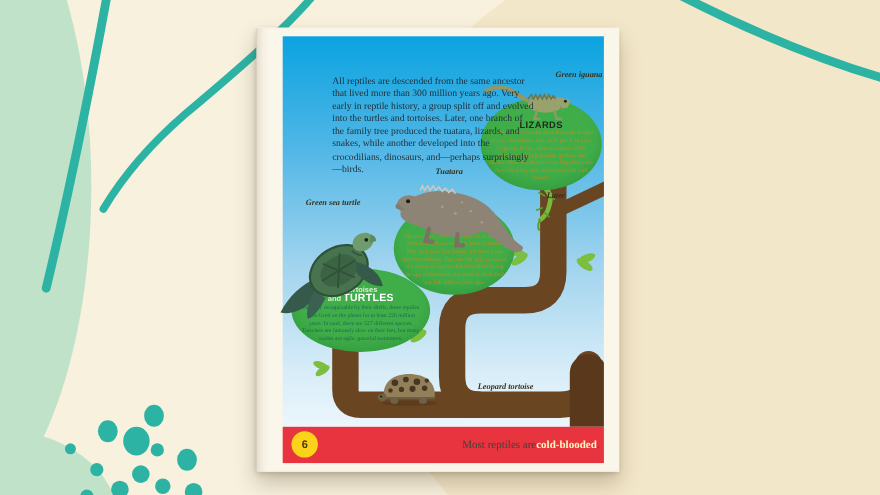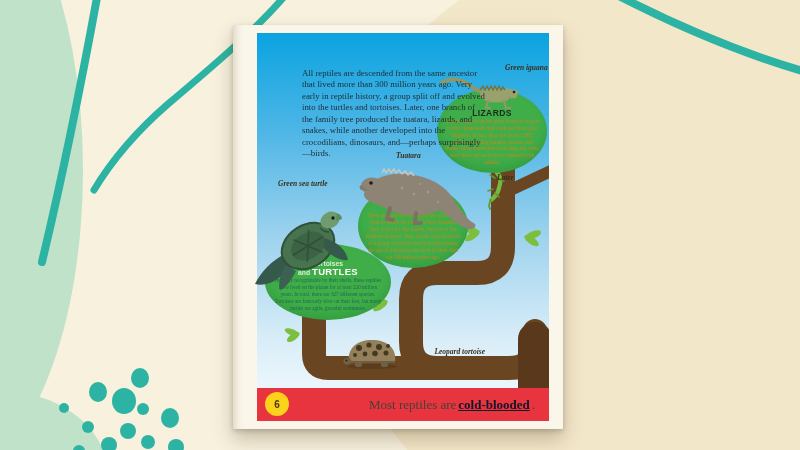--- a/index.html
+++ b/index.html
@@ -40,23 +40,23 @@
   
   .art{position:absolute;}
   #art-iguana{left:207px;top:49px;}
   #art-tuatara{left:125px;top:133px;}
   #art-seaturtle{left:17px;top:169px;}
   #art-tortoise{left:108px;top:311px;}
   
   #page-badge{position:absolute;left:8px;top:4px;width:24px;height:24px;border-radius:50%;background:#fcd31b;
               display:flex;align-items:center;justify-content:center;font-family:"Liberation Sans",sans-serif;
               font-weight:700;font-size:10px;color:#4a3510;}
-  #fact{position:absolute;left:112px;right:14px;top:0;height:33px;display:flex;align-items:center;justify-content:space-between;
-        font-size:13px;color:#43413a;white-space:nowrap;}
-  #fact b{color:#0f172a;font-weight:700;text-decoration:underline;}
+  #fact{position:absolute;left:112px;right:4px;top:0;height:33px;display:flex;align-items:center;justify-content:flex-end;
+        font-size:10px;color:#43413a;white-space:nowrap;}
+  #fact b{color:#fef9c3;font-weight:700;}
 </style>
 </head>
 <body>
 
 <div id="stage">
 
   <svg id="bg" width="800" height="450" viewBox="0 0 800 450">
     <circle cx="632" cy="248" r="302" fill="#f3e7c9"></circle>
     <ellipse cx="-55" cy="170" rx="138" ry="312" fill="#bfe2c8"></ellipse>
     <ellipse cx="-5" cy="472" rx="112" ry="82" fill="#bfe2c8"></ellipse>

